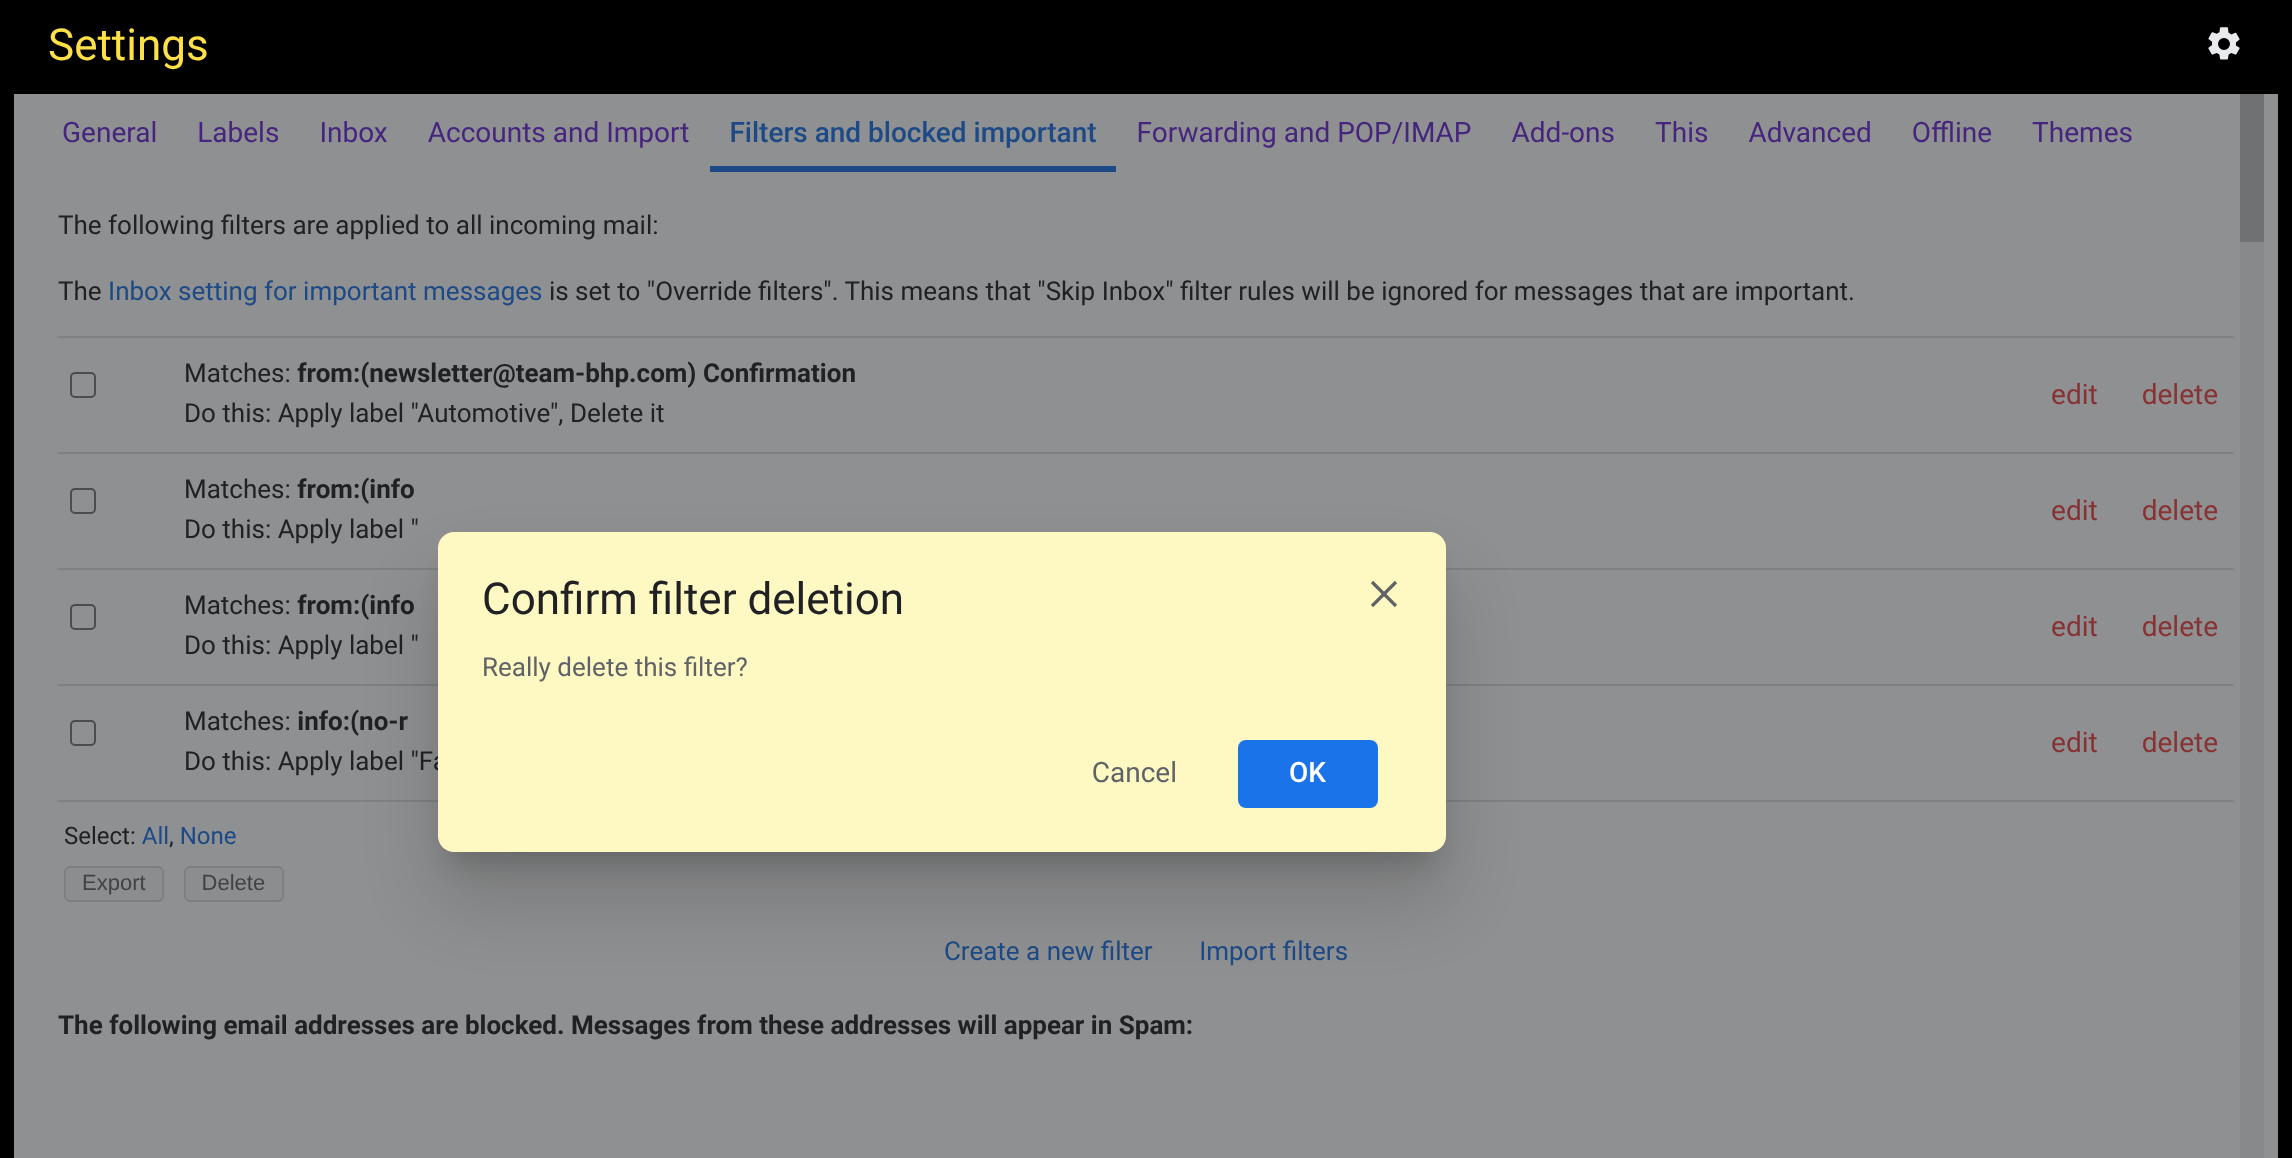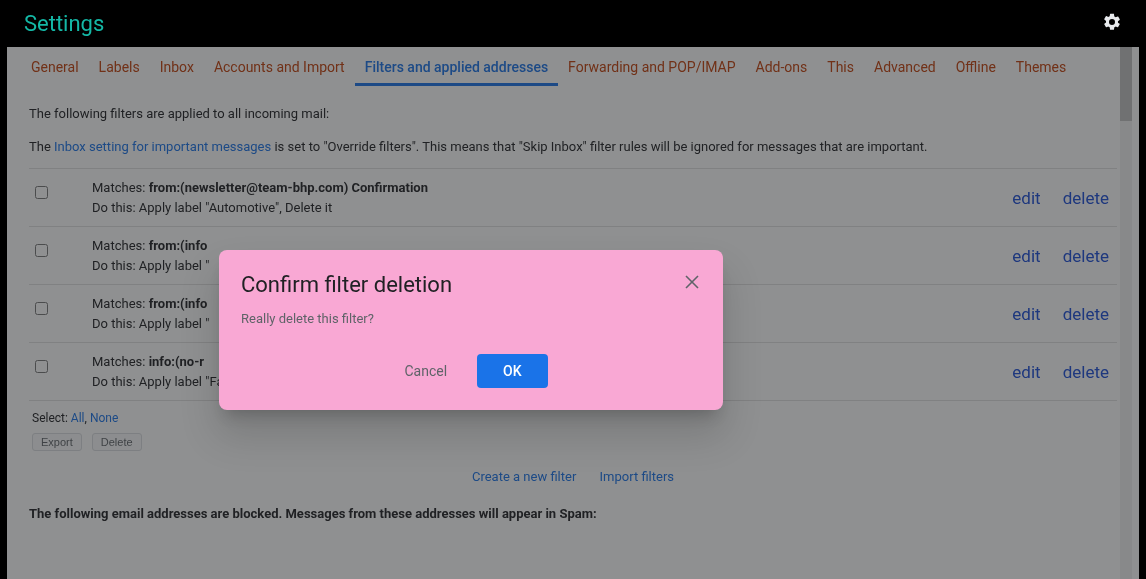--- a/index.html
+++ b/index.html
@@ -17,21 +17,21 @@
       color: #e8eaed;
       height: 47px;
       display: flex;
       align-items: center;
       justify-content: space-between;
       padding: 0 24px 0 24px;
     }
     .header-title {
       font-size: 22px;
       font-weight: 400;
-      color: #14b8a6;
+      color: #fde047;
     }
     .gear-icon {
       width: 20px;
       height: 20px;
       fill: #e8eaed;
     }
     .content-wrapper {
       background: #fff;
       margin: 0 7px 0 7px;
       height: calc(100% - 47px);
@@ -41,21 +41,21 @@
     .tabs {
       display: flex;
       flex-wrap: wrap;
       padding: 0 14px;
       border-bottom: 0;
       gap: 0;
     }
     .tab {
       padding: 12px 10px 11px 10px;
       font-size: 14px;
-      color: #c2410c;
+      color: #6d28d9;
       cursor: pointer;
       white-space: nowrap;
     }
     .tab.active {
       color: #1a73e8;
       border-bottom: 3px solid #1a73e8;
       padding-bottom: 8px;
       font-weight: 500;
     }
     .main-content {
@@ -97,22 +97,22 @@
       flex: 1;
       line-height: 1.5;
     }
     .filter-matches-value { font-weight: 700; }
     .filter-actions {
       display: flex;
       gap: 22px;
       padding-right: 8px;
     }
     .filter-action {
-      color: #1d4ed8;
-      font-size: 17px;
+      color: #ef4444;
+      font-size: 14px;
       cursor: pointer;
     }
     .select-row {
       padding: 10px 0 0 3px;
       font-size: 12px;
     }
     .btn-row {
       padding: 8px 0 0 3px;
       display: flex;
       gap: 10px;
@@ -140,24 +140,24 @@
       position: absolute;
       top: 47px;
       left: 7px;
       right: 7px;
       bottom: 0;
       background: rgba(32,33,36,0.5);
       z-index: 10;
     }
     .dialog {
       position: absolute;
-      top: 250px;
+      top: 266px;
       left: 219px;
       width: 504px;
-      background: #f9a8d4;
+      background: #fef9c3;
       border-radius: 8px;
       box-shadow: 0 11px 15px -7px rgba(0,0,0,.2), 0 24px 38px 3px rgba(0,0,0,.14);
       z-index: 20;
       padding: 0;
     }
     .dialog-header {
       display: flex;
       justify-content: space-between;
       align-items: flex-start;
       padding: 22px 22px 0 22px;
@@ -174,21 +174,21 @@
       line-height: 1;
       padding: 2px;
     }
     .dialog-body {
       padding: 14px 22px 0 22px;
       font-size: 13px;
       color: #5f6368;
     }
     .dialog-actions {
       display: flex;
-      justify-content: center;
+      justify-content: flex-end;
       gap: 8px;
       padding: 28px 34px 22px 22px;
     }
     .dlg-btn {
       border: none;
       font-size: 14px;
       padding: 9px 22px;
       border-radius: 4px;
       cursor: pointer;
       font-family: inherit;
@@ -232,21 +232,21 @@
       </svg>
   </div>
 </div>
 
 <div class="content-wrapper">
   <div class="tabs">
     <div class="tab">General</div>
     <div class="tab">Labels</div>
     <div class="tab">Inbox</div>
     <div class="tab">Accounts and Import</div>
-    <div class="tab active">Filters and applied addresses</div>
+    <div class="tab active">Filters and blocked important</div>
     <div class="tab">Forwarding and POP/IMAP</div>
     <div class="tab">Add-ons</div>
     <div class="tab">This</div>
     <div class="tab">Advanced</div>
     <div class="tab">Offline</div>
     <div class="tab">Themes</div>
   </div>
 
   <div class="main-content">
     <div class="intro-bold">The following filters are applied to all incoming mail:</div>

